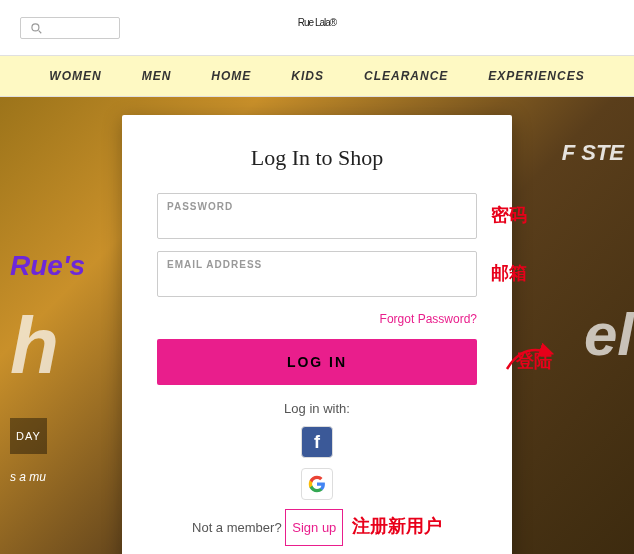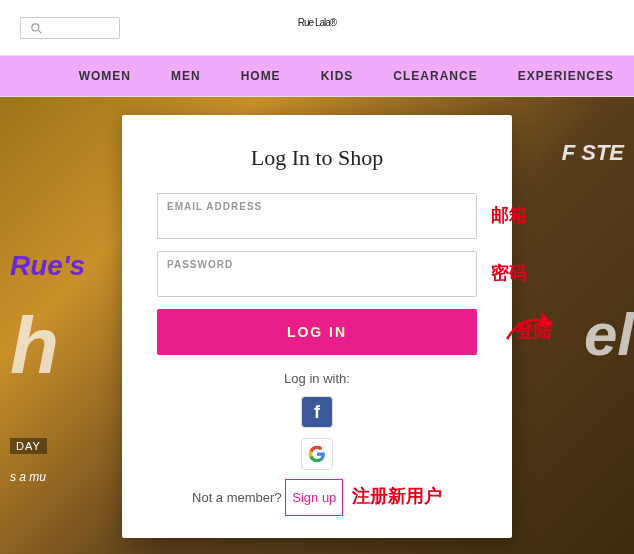--- a/index.html
+++ b/index.html
@@ -64,29 +64,30 @@
       letter-spacing: -1px;
     }
 
     .brand-logo span {
       font-size: 10px;
       vertical-align: super;
       font-style: normal;
     }
 
     .nav-bar {
-      background: #f0abfc;
+      background: #fef9c3;
       border-top: 1px solid #e0e0e0;
       border-bottom: 1px solid #e0e0e0;
       display: flex;
       align-items: center;
-      justify-content: flex-end;
+      justify-content: center;
       gap: 40px;
       padding: 10px 20px;
       height: 42px;
+      font-style: italic;
     }
 
     .nav-item {
       font-size: 12px;
       font-weight: bold;
       color: #333;
       letter-spacing: 1px;
       text-transform: uppercase;
       cursor: pointer;
       text-decoration: none;
@@ -117,21 +118,21 @@
     }
 
     .bg-day-badge {
       position: absolute;
       bottom: 100px;
       left: 10px;
       z-index: 6;
       background: rgba(0,0,0,0.4);
       color: #fff;
       font-size: 11px;
-      padding: 2px 6px;
+      padding: 12px 6px;
       letter-spacing: 1px;
     }
 
     .bg-bottom-text {
       position: absolute;
       bottom: 70px;
       left: 10px;
       z-index: 6;
       color: #fff;
       font-size: 12px;
@@ -206,21 +207,21 @@
     .forgot-link a {
       color: #e91e8c;
       font-size: 12px;
       text-decoration: none;
     }
 
     .login-btn {
       width: 100%;
       height: 46px;
       background: #e91e8c;
-      color: #fef9c3;
+      color: #000000;
       border: none;
       border-radius: 2px;
       font-size: 14px;
       font-weight: bold;
       letter-spacing: 2px;
       cursor: pointer;
       text-transform: uppercase;
     }
 
     .login-with {
@@ -334,31 +335,34 @@
 <div class="bg-text-left">Rue's</div>
 <div style="position:absolute;top:300px;left:10px;z-index:6;color:#fff;font-size:80px;font-weight:bold;font-style:italic;opacity:0.7;">h</div>
 <div style="position:absolute;top:300px;right:0px;z-index:6;color:#fff;font-size:60px;font-weight:bold;font-style:italic;opacity:0.7;">el</div>
 <div class="bg-day-badge">DAY</div>
 <div class="bg-bottom-text">s a mu</div>
 
 <div class="modal">
   <h2 class="modal-title">Log In to Shop</h2>
 
   <div class="input-group">
+    <label class="input-label">PASSWORD</label>
+    <input class="form-input" type="password" style="">
+    <span class="annotation-red">密码</span>
+  </div>
+
+  <div class="input-group">
     <label class="input-label">EMAIL ADDRESS</label>
     <input class="form-input" type="email" style="">
     <span class="annotation-red">邮箱</span>
   </div>
 
-  <div class="input-group">
-    <label class="input-label">PASSWORD</label>
-    <input class="form-input" type="password" style="">
-    <span class="annotation-red">密码</span>
-  </div>
-
+  <div class="forgot-link">
+    <a href="#" class="forgot-link">Forgot Password?</a>
+  </div>
 
   <div class="btn-wrapper">
     <button class="login-btn">LOG IN</button>
     
     <svg class="arrow-svg" width="60" height="40" viewBox="0 0 60 40">
       <defs>
         <marker id="arrowhead" markerWidth="6" markerHeight="6" refX="3" refY="3" orient="auto">
           <polygon points="0 0, 6 3, 0 6" fill="#e8001a"></polygon>
         </marker>
       </defs>

